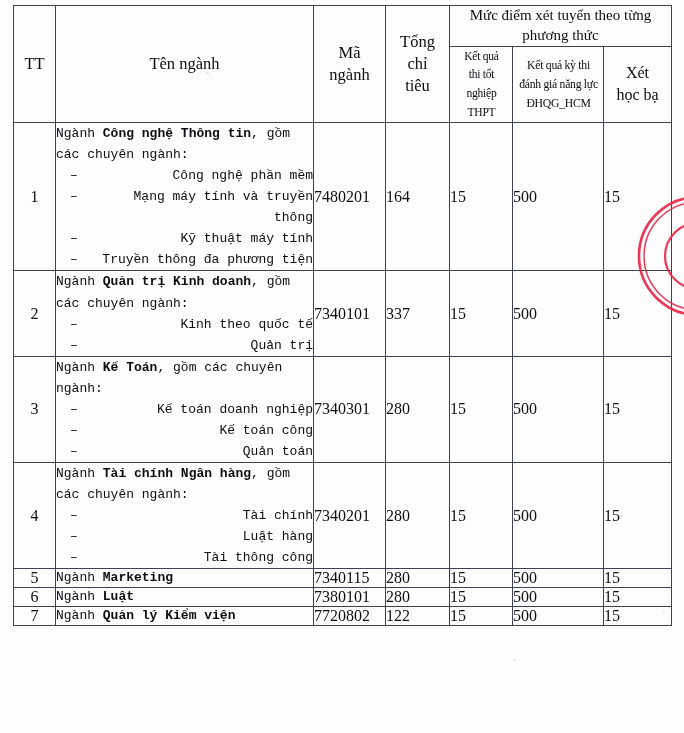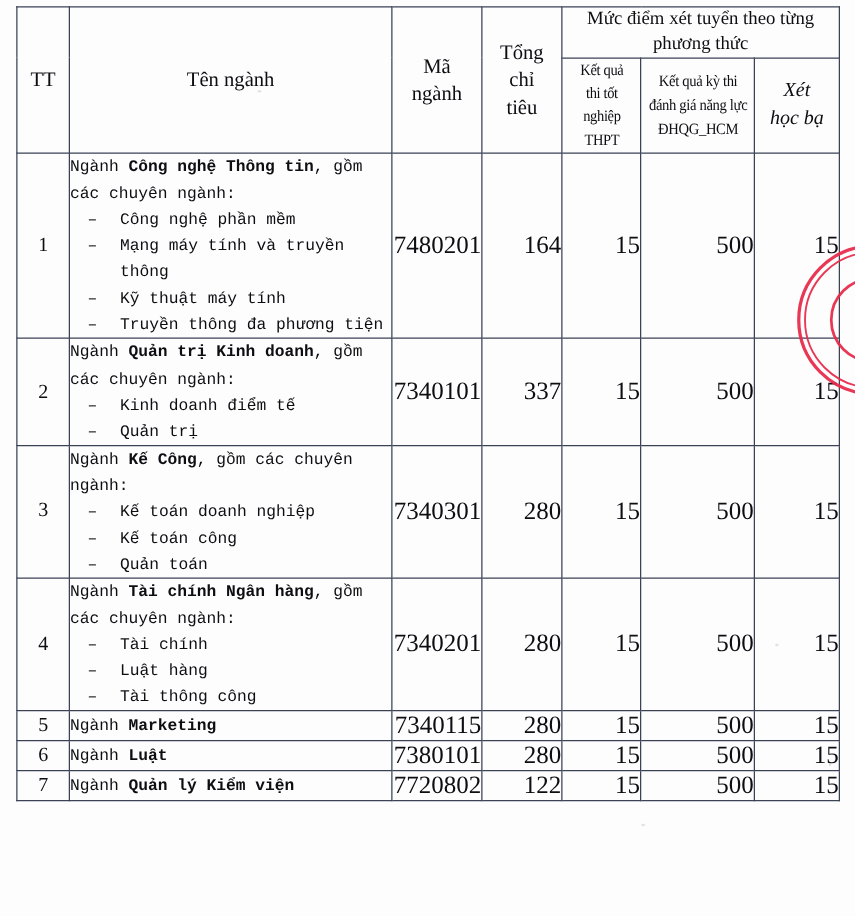--- a/index.html
+++ b/index.html
@@ -64,46 +64,47 @@
     line-height: 1.5;
     letter-spacing: -0.3px;
     transform: scaleX(0.92);
   }
   .hdr-sub {
     font-size: 12.6px;
     line-height: 1.52;
     letter-spacing: -0.3px;
     transform: scaleX(0.93);
   }
-  .hdr-xet { font-size: 16px; line-height: 1.38; font-style: italic; }
+  .hdr-xet { font-size: 16px; line-height: 1.38; }
 
   
   .cell-tt {
     text-align: center;
     font-size: 16px;
   }
   .cell-num {
-    text-align: right;
-    font-size: 20px;
+    text-align: left;
+    font-size: 16px;
   }
   .cell-name {
     padding: 6px 4px 6px 10px;
     font-size: 13px;
     line-height: 1.62;
     font-family: Liberation Mono, monospace;
   }
   .cell-name.compact {
     padding: 3px 4px 3px 10px;
     line-height: 1.35;
   }
   .prog-title b { font-weight: bold; }
   ul.specs {
     list-style: none;
     margin: 0;
     padding: 0 0 0 14px;
+    text-align: right;
   }
   ul.specs li {
     position: relative;
     padding-left: 26px;
     line-height: 1.62;
   }
   ul.specs li:before {
     content: "\2013";
     position: absolute;
     left: 0;
@@ -198,34 +199,34 @@
           <td class="cell-num">164</td>
           <td class="cell-num">15</td>
           <td class="cell-num">500</td>
           <td class="cell-num">15</td>
         </tr>
         <tr>
           <td class="cell-tt">2</td>
           <td class="cell-name">
             <div class="prog-title"><span>Ngành </span><b>Quản trị Kinh doanh</b><span>, gồm các chuyên ngành:</span></div>
             <ul class="specs">
-              <li>Kinh doanh điểm tế</li>
+              <li>Kinh theo quốc tế</li>
               <li>Quản trị</li>
             </ul>
           </td>
           <td class="cell-num">7340101</td>
           <td class="cell-num">337</td>
           <td class="cell-num">15</td>
           <td class="cell-num">500</td>
           <td class="cell-num">15</td>
         </tr>
         <tr>
           <td class="cell-tt">3</td>
           <td class="cell-name">
-            <div class="prog-title"><span>Ngành </span><b>Kế Công</b><span>, gồm các chuyên ngành:</span></div>
+            <div class="prog-title"><span>Ngành </span><b>Kế Toán</b><span>, gồm các chuyên ngành:</span></div>
             <ul class="specs">
               <li>Kế toán doanh nghiệp</li>
               <li>Kế toán công</li>
               <li>Quản toán</li>
             </ul>
           </td>
           <td class="cell-num">7340301</td>
           <td class="cell-num">280</td>
           <td class="cell-num">15</td>
           <td class="cell-num">500</td>

